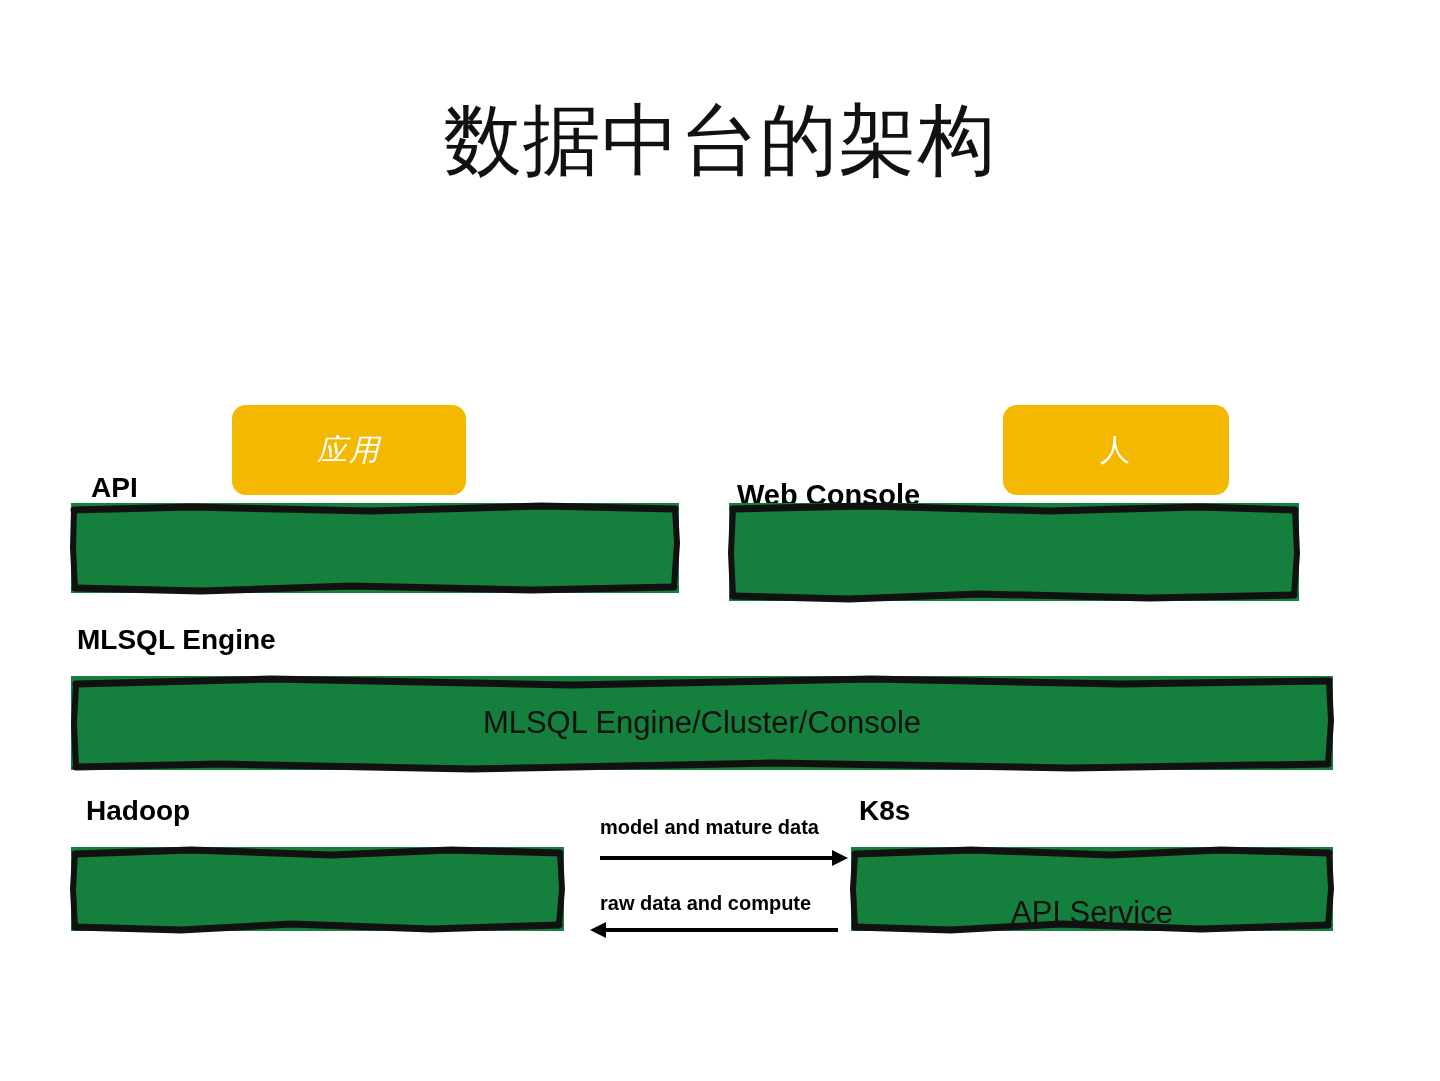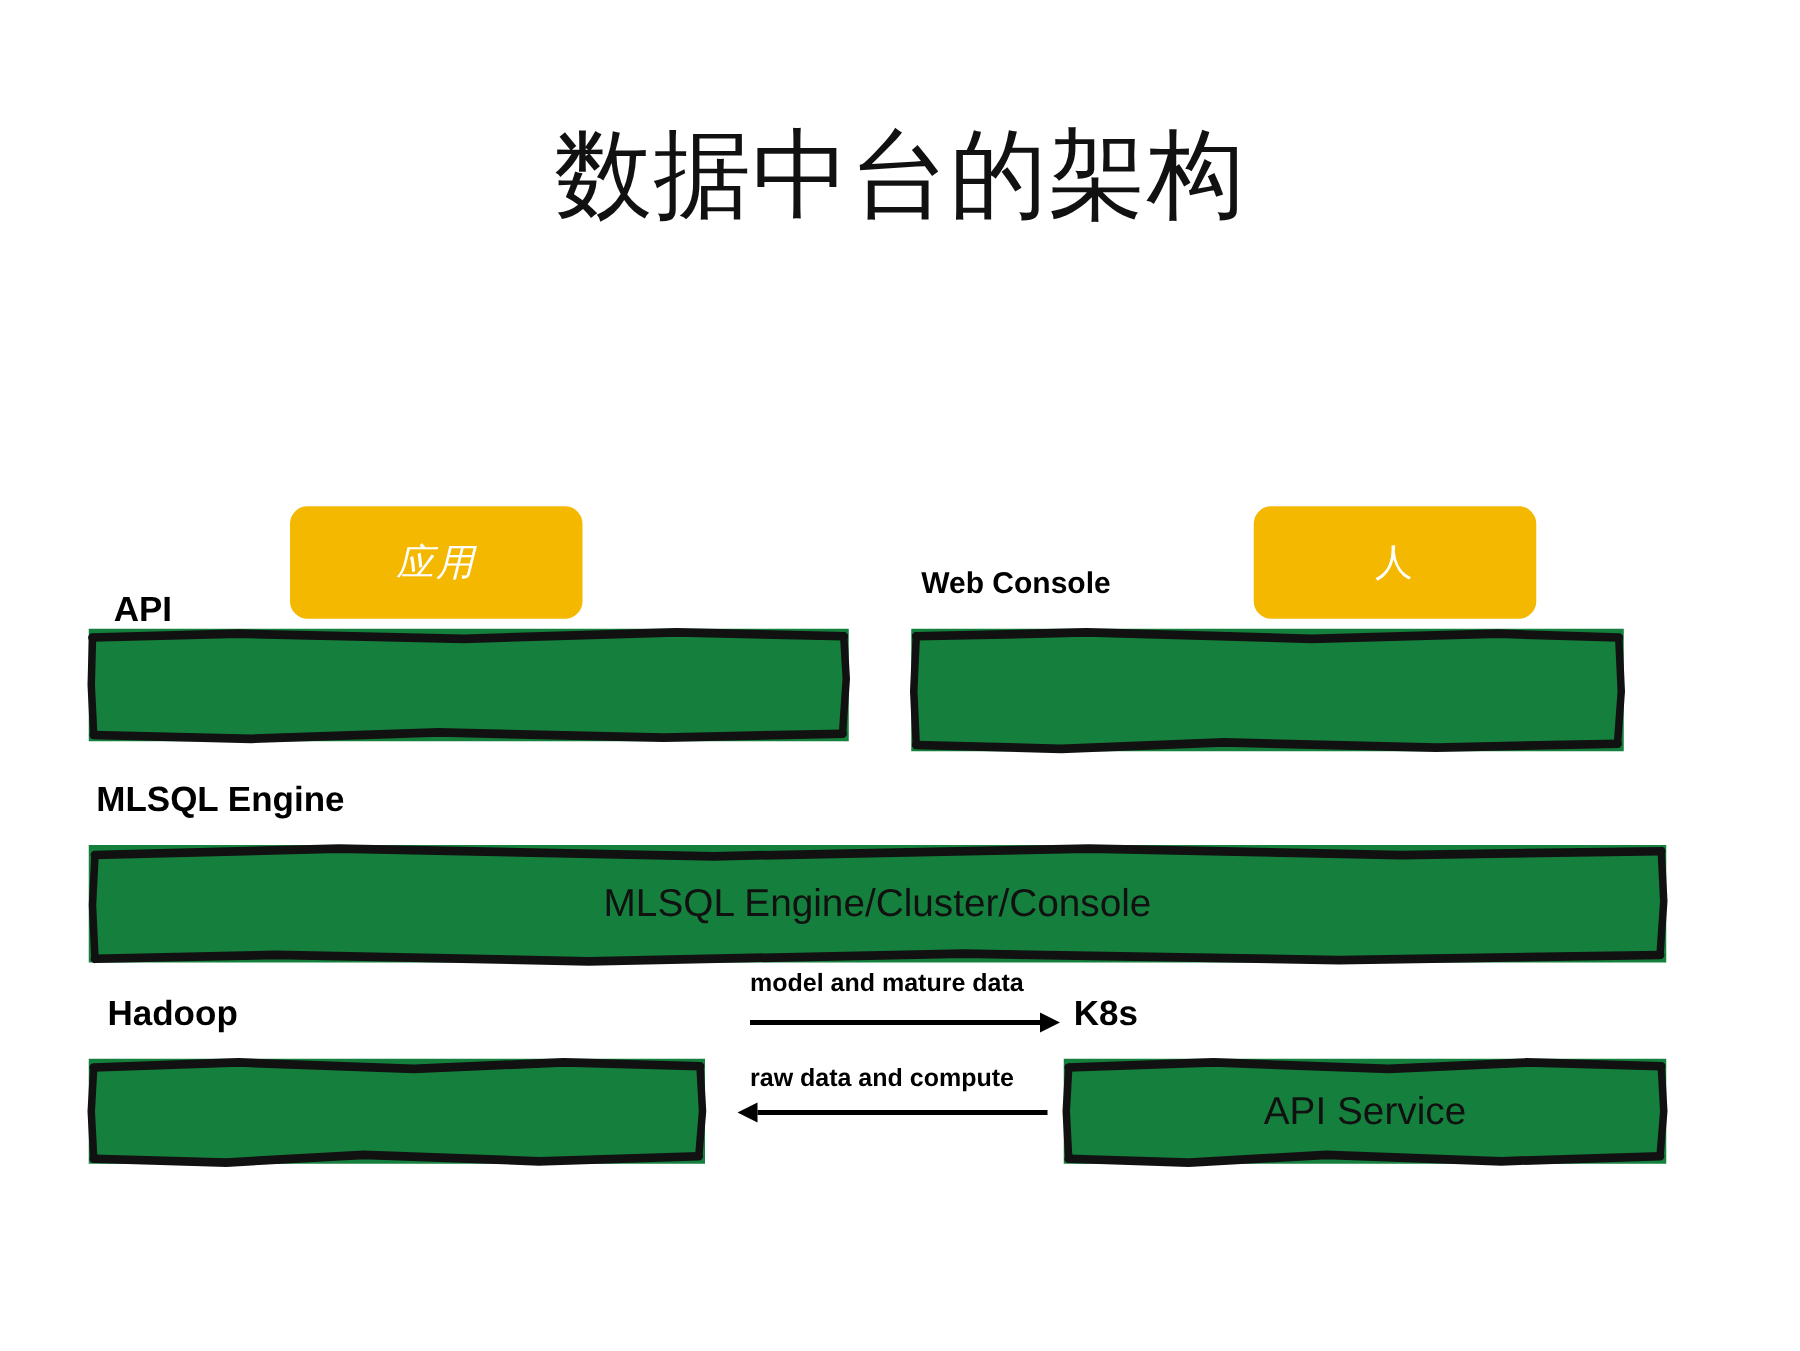--- a/index.html
+++ b/index.html
@@ -79,42 +79,42 @@
     font-weight: 400;
     color: #111111;
     font-family: "Liberation Sans", sans-serif;
     white-space: nowrap;
   }
 
   #box-api       { left: 71px;  top: 503px; width: 608px; height: 90px; }
   #box-webconsole{ left: 729px; top: 503px; width: 570px; height: 98px; }
   #box-mlsql     { left: 71px;  top: 676px; width: 1262px; height: 94px; }
   #box-hadoop    { left: 71px;  top: 847px; width: 493px; height: 84px; }
-  #box-k8s       { left: 851px; top: 847px; width: 482px; height: 84px; }
+  #box-k8s       { left: 851px; top: 847px; width: 482px; height: 84px; align-items: flex-end; }
 
   
   .section-label {
     position: absolute;
     font-size: 28px;
     font-weight: bold;
     color: #000000;
     font-family: "Liberation Sans", sans-serif;
     white-space: nowrap;
   }
   #label-api        { left: 91px;  top: 472px; }
-  #label-webconsole { left: 737px; top: 453px; font-size: 24px; }
+  #label-webconsole { left: 737px; top: 479px; font-size: 29px; }
   #label-mlsql      { left: 77px;  top: 624px; }
   #label-hadoop     { left: 86px;  top: 795px; }
   #label-k8s        { left: 859px; top: 795px; }
 
   
   #flow {
     position: absolute;
     left: 586px;
-    top: 776px;
+    top: 816px;
     width: 266px;
     height: 120px;
     text-align: center;
   }
   .flow-label {
     position: absolute;
     font-size: 20px;
     font-weight: bold;
     color: #000000;
     white-space: nowrap;

